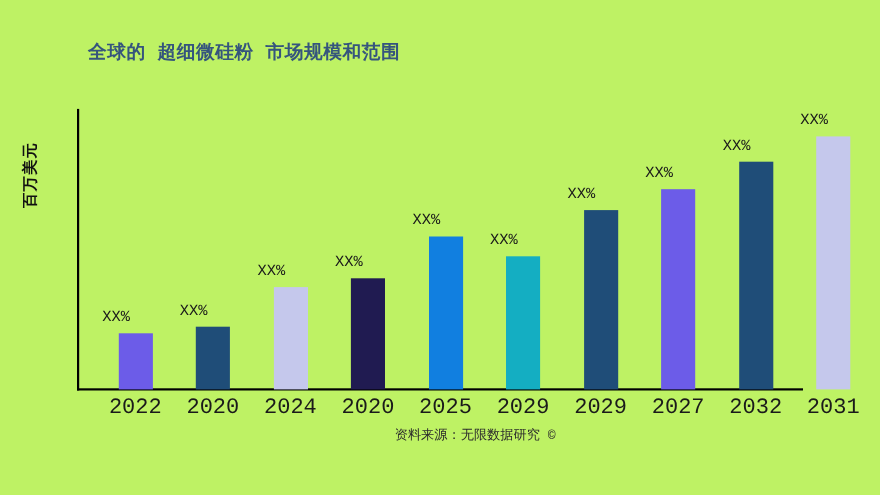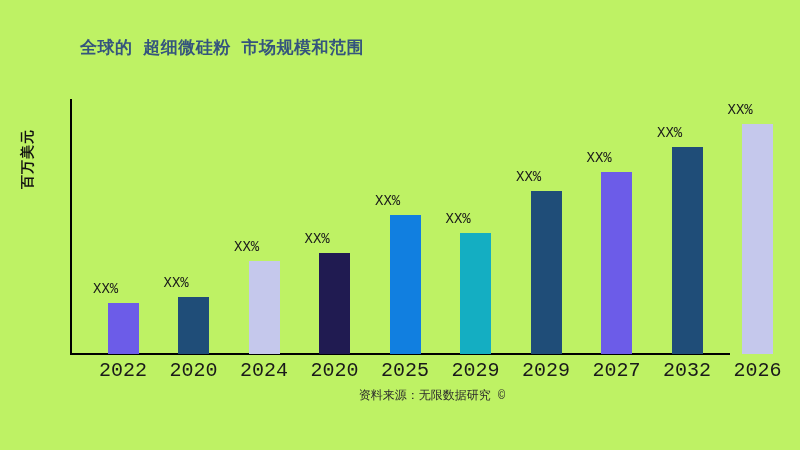--- a/index.html
+++ b/index.html
@@ -154,19 +154,19 @@
     <div id="ticks-layer">
         <div class="tick-label" style="left: 93px; width: 60px;">2022</div>
         <div class="tick-label" style="left: 163.5px; width: 60px;">2020</div>
         <div class="tick-label" style="left: 234px; width: 60px;">2024</div>
         <div class="tick-label" style="left: 304.5px; width: 60px;">2020</div>
         <div class="tick-label" style="left: 375px; width: 60px;">2025</div>
         <div class="tick-label" style="left: 445.5px; width: 60px;">2029</div>
         <div class="tick-label" style="left: 516px; width: 60px;">2029</div>
         <div class="tick-label" style="left: 586.5px; width: 60px;">2027</div>
         <div class="tick-label" style="left: 657px; width: 60px;">2032</div>
-        <div class="tick-label" style="left: 727.5px; width: 60px;">2026</div>
+        <div class="tick-label" style="left: 727.5px; width: 60px;">2031</div>
       </div>
   </div>
 
   <div id="source-note">资料来源：无限数据研究 ©</div>
 
 </div>
 
 </body></html>

